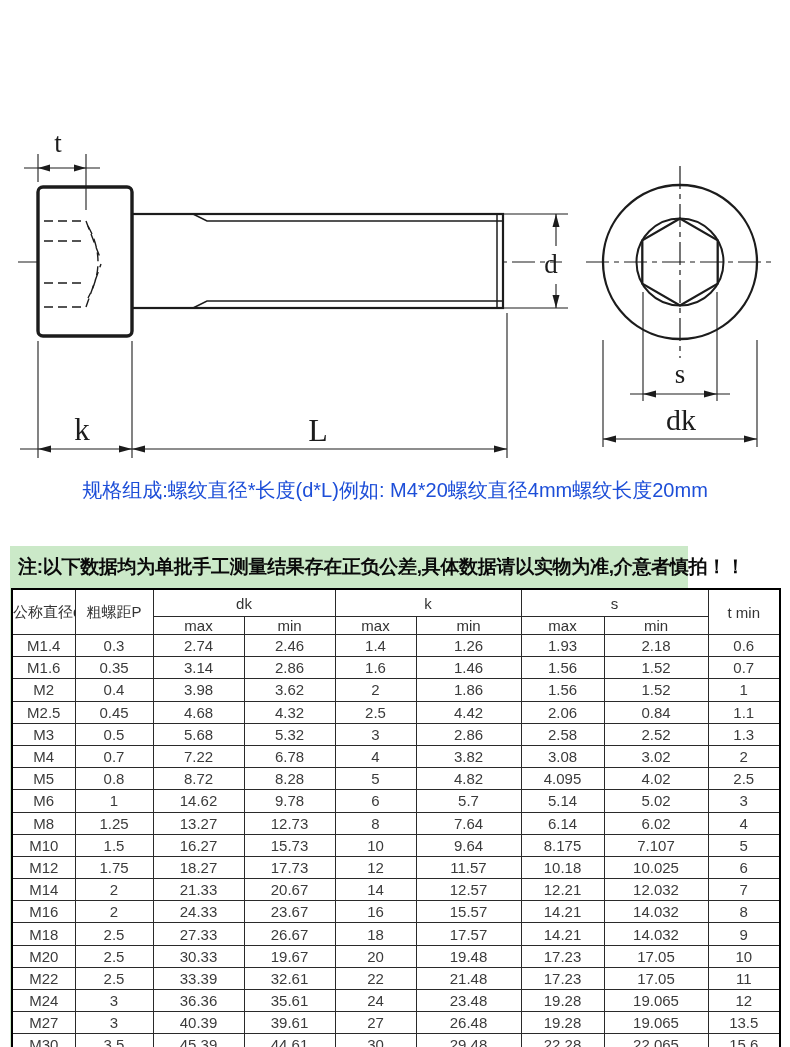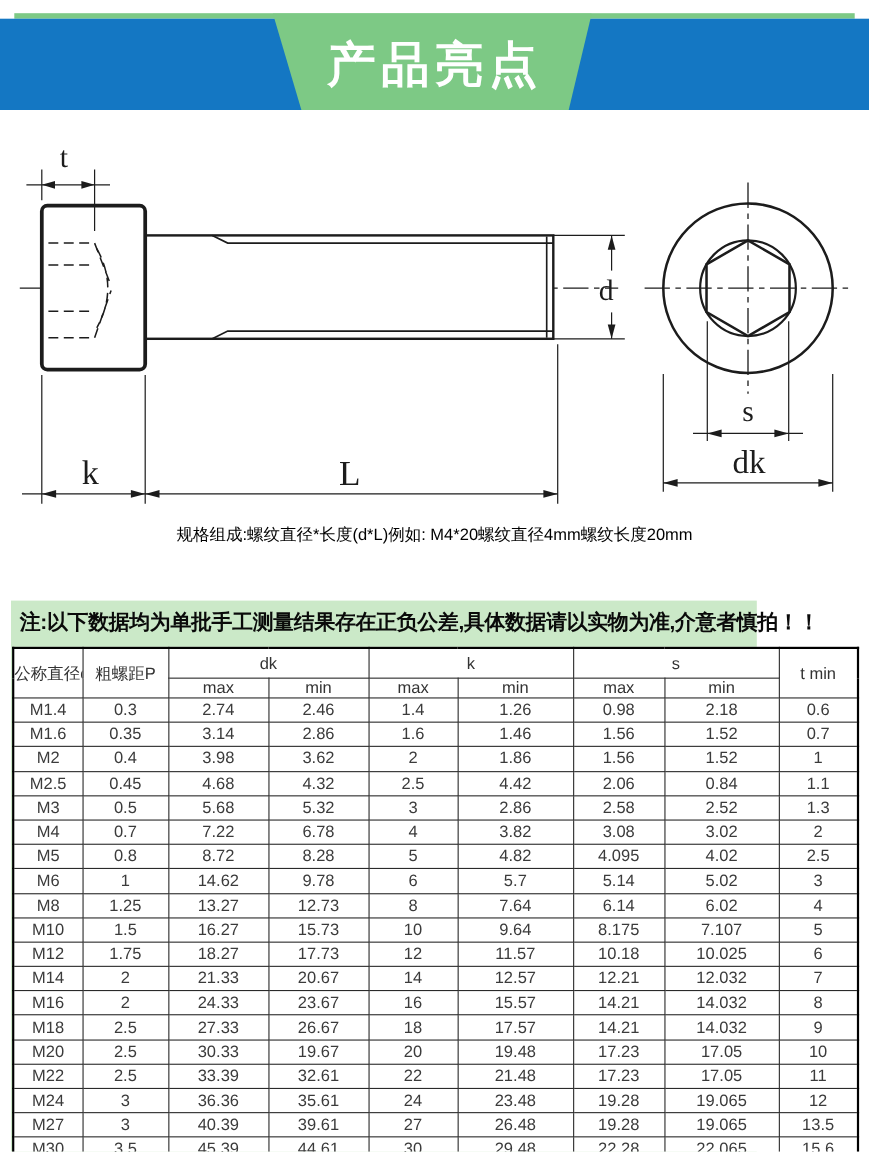--- a/index.html
+++ b/index.html
@@ -14,48 +14,41 @@
      clip-path:polygon(0 0,100% 0,calc(100% - 21px) 100%,26px 100%);
      display:flex;align-items:center;justify-content:center;}
   .banner-title{color:#fff;font-size:44px;font-weight:bold;letter-spacing:5px;
      padding-top:6px;padding-left:5px;white-space:nowrap;}
 
   
   .diagram{position:absolute;top:100px;left:0;width:790px;height:365px;}
 
   
   .spec-line{position:absolute;top:477px;left:0;width:790px;text-align:center;
-     color:#000000;font-size:15px;white-space:nowrap;}
+     color:#1d4ed8;font-size:20px;white-space:nowrap;}
 
   
   .panel{position:absolute;top:546px;left:10px;width:678px;height:501px;background:#cbe9c8;}
   .note{padding:9px 6px 0 8px;font-size:19px;line-height:24px;color:#0a0a0a;
      font-weight:600;white-space:nowrap;letter-spacing:-0.3px;}
   table.spec{border-collapse:collapse;table-layout:fixed;width:768px;margin:9px 0 0 1px;
      background:#fff;border:2.2px solid #000;}
   table.spec th,table.spec td{border:1.5px solid #2a2a2a;padding:0;text-align:center;
      font-weight:normal;font-size:15px;color:#3b3b3b;overflow:hidden;white-space:nowrap;}
   table.spec th{color:#333;}
   table.spec thead tr:first-child th{height:26px;}
   table.spec thead tr:last-child th{height:17px;}
   table.spec td{height:21.2px;}
   .thin-l{border-left:1px solid #808080 !important;}
 </style>
 </head>
 <body>
 
 <div id="page">
 
-  <div class="banner">
-    <div class="banner-strip"></div>
-    <div class="banner-bar"></div>
-    <div class="banner-trap">
-      <div class="banner-title">产品亮点</div>
-    </div>
-  </div>
 
   <div class="diagram">
     <svg width="790" height="365" viewBox="0 0 790 365" xmlns="http://www.w3.org/2000/svg">
 
       <g stroke="#1c1c1c" fill="none" stroke-width="1.2" stroke-dasharray="23 5 5 5">
         <line x1="18" y1="162" x2="562" y2="162"></line>
         <line x1="586" y1="162" x2="774" y2="162"></line>
         <line x1="680" y1="66" x2="680" y2="258"></line>
       </g>
 
@@ -164,21 +157,21 @@
         </tr>
       </thead>
       <tbody id="spec-tbody">
           <tr>
             <td>M1.4</td>
             <td>0.3</td>
             <td>2.74</td>
             <td class="thin-l">2.46</td>
             <td>1.4</td>
             <td class="thin-l">1.26</td>
-            <td>0.98</td>
+            <td>1.93</td>
             <td class="thin-l">2.18</td>
             <td>0.6</td>
           </tr>
           <tr>
             <td>M1.6</td>
             <td>0.35</td>
             <td>3.14</td>
             <td class="thin-l">2.86</td>
             <td>1.6</td>
             <td class="thin-l">1.46</td>

